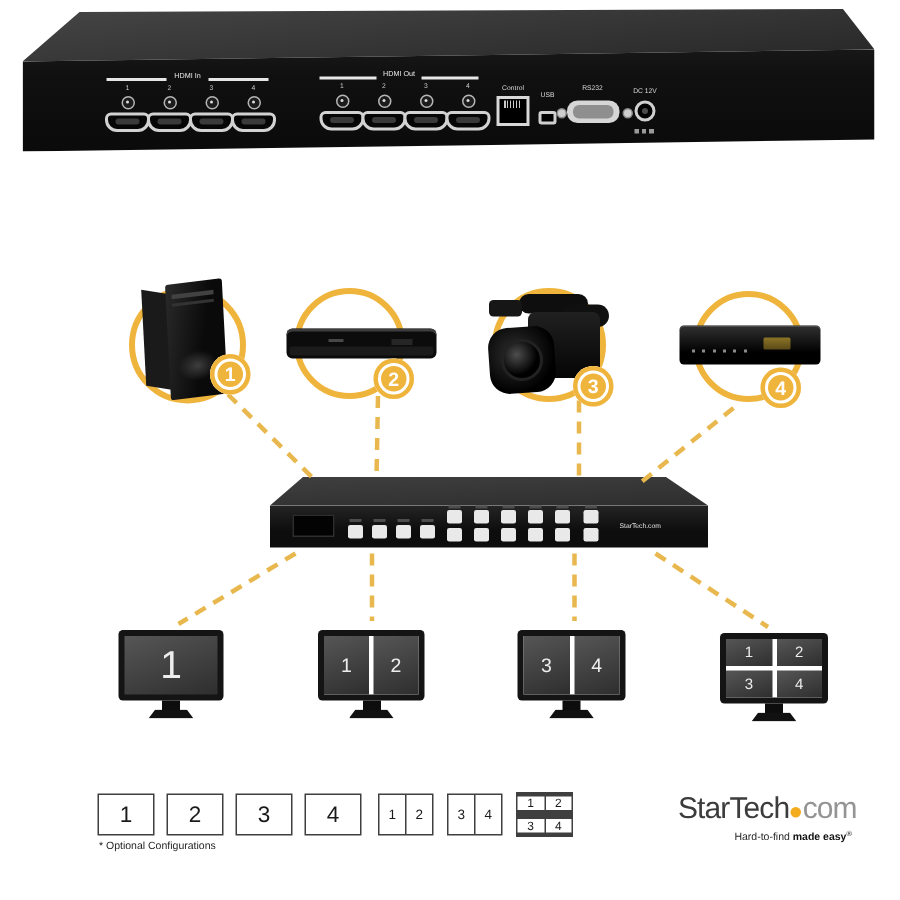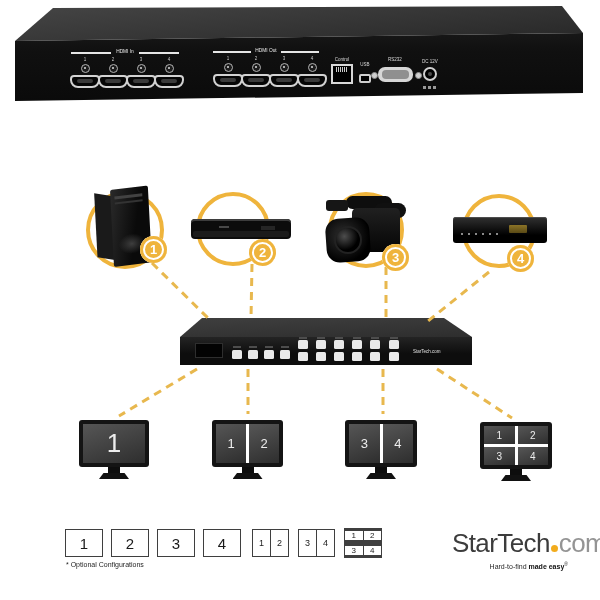--- a/index.html
+++ b/index.html
@@ -110,21 +110,21 @@
   .cb-split{padding:0;}
   .cb-split .cc{flex:1;display:flex;align-items:center;justify-content:center;font-size:9px;height:100%;}
   .cb-split .cc + .cc{border-left:1px solid #3f3f3f;}
   .cb-quad{top:528px;height:30px;display:grid;grid-template-columns:1fr 1fr;grid-template-rows:1fr 1fr;
            gap:1px;background:#3f3f3f;}
   .cb-quad .cc{background:#fff;display:flex;align-items:center;justify-content:center;font-size:8px;}
   .caption{position:absolute;left:66px;top:561px;font-size:7px;color:#1f1f1f;}
 
   
   .logo{position:absolute;left:452px;top:528px;width:118px;z-index:2;}
-  .logo-line{font-size:26px;letter-spacing:-0.6px;white-space:nowrap;color:#3c3c3c;}
+  .logo-line{font-size:20px;letter-spacing:-0.6px;white-space:nowrap;color:#3c3c3c;}
   .logo-suffix{color:#949494;}
   .logo-dot{display:inline-block;width:7px;height:7px;border-radius:50%;background:var(--logo_dot);margin:0 1px;}
   .tagline{font-size:7px;color:#272727;text-align:right;margin-top:2px;padding-right:2px;white-space:nowrap;}
   .tagline b{color:#111;}
   .reg{font-size:5px;vertical-align:super;}
 </style>
 </head>
 <body>
 
 <div class="stage">

